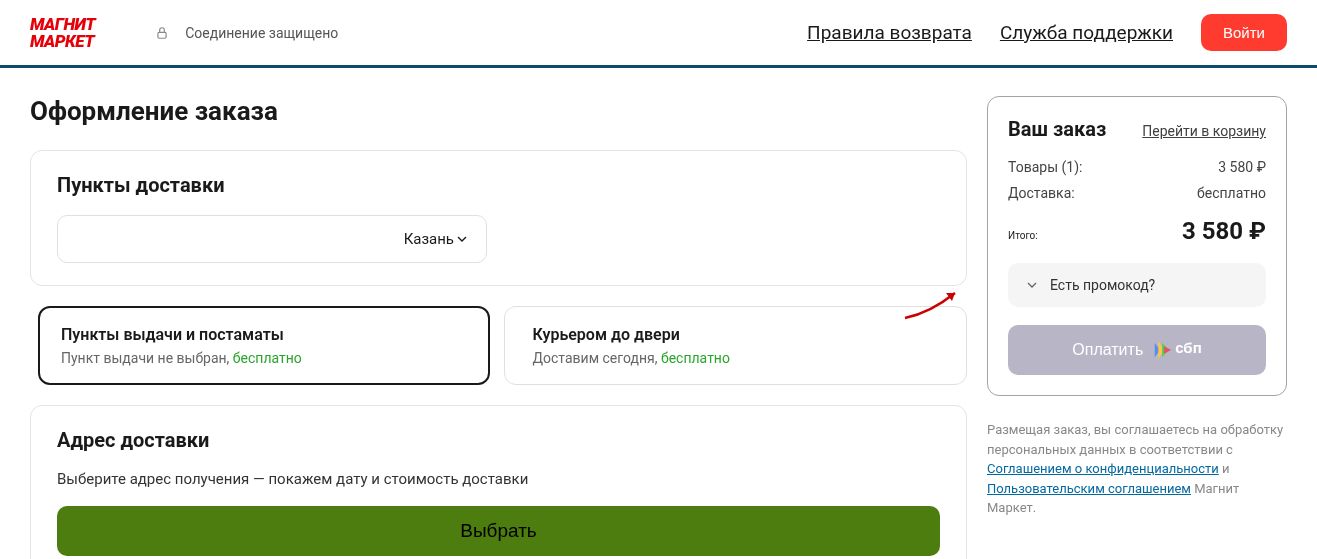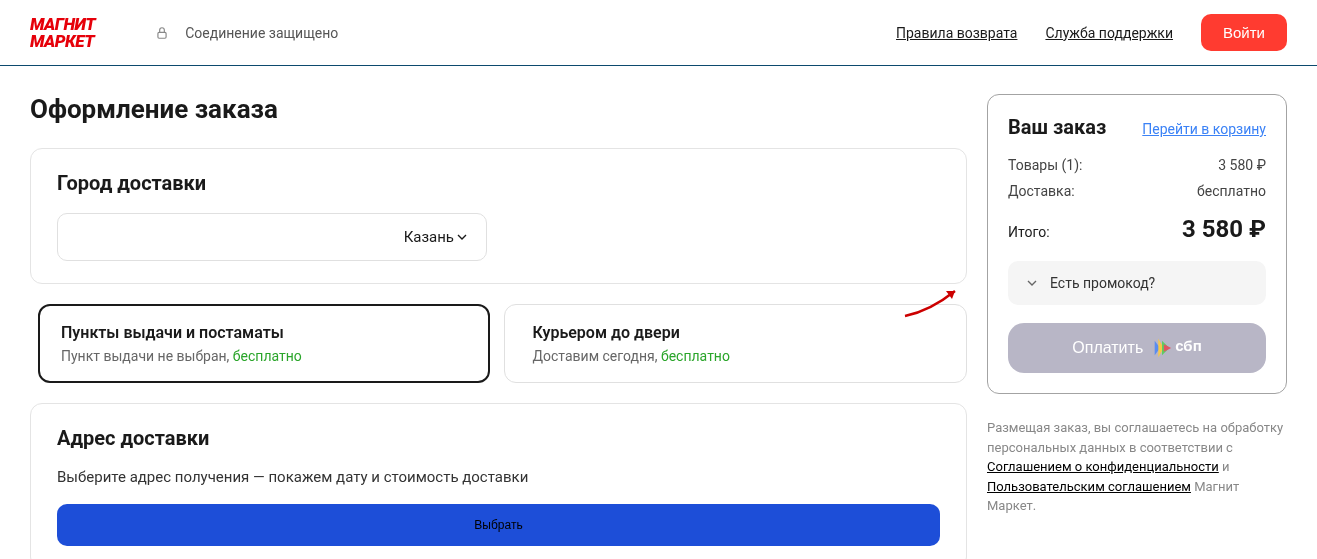--- a/index.html
+++ b/index.html
@@ -1,55 +1,55 @@
 <!DOCTYPE html>
 <html><head>
 <meta charset="utf-8">
 <style>
   * { box-sizing: border-box; margin: 0; padding: 0; }
   body { font-family: -apple-system, BlinkMacSystemFont, "Segoe UI", Roboto, Arial, sans-serif; background: #fff; color: #1a1a1a; width: 1317px; }
-  .header { display: flex; align-items: center; padding: 14px 30px; border-bottom: 1px solid #0c4a6e; }
+  .header { display: flex; align-items: center; padding: 14px 30px; border-bottom: 3px solid #0c4a6e; }
   .logo { color: #e6000a; font-weight: 900; font-style: italic; font-size: 17px; letter-spacing: -0.5px; line-height: 0.95; margin-right: 60px; }
   .secure { display: flex; align-items: center; gap: 16px; color: #555; font-size: 14px; }
   .secure svg { width: 14px; height: 14px; }
   .header-spacer { flex: 1; }
   .header-links { display: flex; gap: 28px; margin-right: 28px; }
-  .header-links a { color: #1a1a1a; text-decoration: underline; font-size: 14px; }
+  .header-links a { color: #1a1a1a; text-decoration: underline; font-size: 19px; }
   .btn-login { background: #ff3b30; color: #fff; border: none; border-radius: 10px; padding: 10px 22px; font-size: 15px; cursor: pointer; }
   .page { padding: 28px 30px; display: flex; gap: 20px; align-items: flex-start; }
   .main-col { flex: 1; }
   .side-col { width: 300px; }
   h1 { font-size: 26px; font-weight: 700; margin-bottom: 24px; }
   .card { border: 1px solid #e4e4e4; border-radius: 12px; padding: 22px 26px; margin-bottom: 20px; }
   .card h2 { font-size: 20px; font-weight: 700; margin-bottom: 18px; }
   .select { display: flex; align-items: center; justify-content: flex-end; border: 1px solid #e0e0e0; border-radius: 10px; padding: 14px 16px; width: 430px; font-size: 15px; cursor: pointer; }
   .chev { width: 16px; height: 16px; }
   .delivery-row { display: flex; gap: 14px; margin-bottom: 20px; }
   .delivery-opt { flex: 1; border: 1px solid #e0e0e0; border-radius: 12px; padding: 18px 28px; cursor: pointer; }
   .delivery-opt.selected { border: 2px solid #1a1a1a; padding: 17px 21px; margin-left: 8px; }
   .delivery-opt .title { font-size: 16px; font-weight: 600; margin-bottom: 6px; }
   .delivery-opt .sub { font-size: 14px; color: #666; }
   .free { color: #2aa52a; }
   .addr-sub { font-size: 15px; color: #333; margin-bottom: 18px; }
-  .btn-choose { width: 100%; background: #1d4ed8; border: none; border-radius: 10px; padding: 14px; font-size: 12px; font-weight: 500; cursor: pointer; }
+  .btn-choose { width: 100%; background: #4d7c0f; border: none; border-radius: 10px; padding: 14px; font-size: 19px; font-weight: 500; cursor: pointer; }
   .side-card { border: 1px solid #a3a3a3; border-radius: 12px; padding: 20px; }
   .side-head { display: flex; justify-content: space-between; align-items: baseline; margin-bottom: 18px; }
   .side-head h3 { font-size: 20px; font-weight: 700; }
-  .side-head a { color: #3b82f6; text-decoration: underline; font-size: 14px; }
+  .side-head a { color: #404040; text-decoration: underline; font-size: 14px; }
   .side-row { display: flex; justify-content: space-between; font-size: 14px; color: #444; margin-bottom: 10px; }
   .side-total { display: flex; justify-content: space-between; align-items: baseline; margin: 16px 0 18px; }
-  .side-total .lbl { font-size: 14px; }
+  .side-total .lbl { font-size: 10px; }
   .side-total .val { font-size: 24px; font-weight: 700; }
   .promo { display: flex; gap: 10px; background: #f5f5f5; border-radius: 10px; padding: 14px 16px; font-size: 14px; color: #333; cursor: pointer; margin-bottom: 18px; }
-  .btn-pay { width: 100%; background: #b8b6c6; color: #fff; border: none; border-radius: 16px; padding: 14px; font-size: 16px; font-weight: 500; display: flex; align-items: center; justify-content: center; gap: 8px; cursor: pointer; }
+  .btn-pay { width: 100%; background: #b8b6c6; color: #fff; border: none; border-radius: 10px; padding: 14px; font-size: 16px; font-weight: 500; display: flex; align-items: center; justify-content: center; gap: 8px; cursor: pointer; }
   .sbp-logo { display: inline-flex; gap: 2px; }
   .sbp-mark { width: 22px; height: 22px; }
   .sbp-text { font-size: 15px; font-weight: 600; color: #fff; }
   .legal { font-size: 13px; color: #888; line-height: 1.5; margin-top: 24px; }
-  .legal a { color: #000000; text-decoration: underline; }
+  .legal a { color: #0369a1; text-decoration: underline; }
   .arrow { position: absolute; width: 70px; height: 40px; pointer-events: none; }
 </style>
 </head>
 <body>
 
 <div class="header">
   <div class="logo">
     <div>МАГНИТ</div>
     <div>МАРКЕТ</div>
   </div>
@@ -66,21 +66,21 @@
     <a href="#">Служба поддержки</a>
   </div>
   <button class="btn-login">Войти</button>
 </div>
 
 <div class="page" style="position:relative">
   <div class="main-col">
     <h1>Оформление заказа</h1>
 
     <div class="card">
-      <h2>Город доставки</h2>
+      <h2>Пункты доставки</h2>
       <div class="select">
         <span>Казань</span>
         <svg class="chev" viewBox="0 0 24 24" fill="none" stroke="#1a1a1a" stroke-width="2">
             <polyline points="6 9 12 15 18 9"></polyline>
           </svg>
       </div>
     </div>
 
     <div class="delivery-row">
       <div class="delivery-opt selected">

